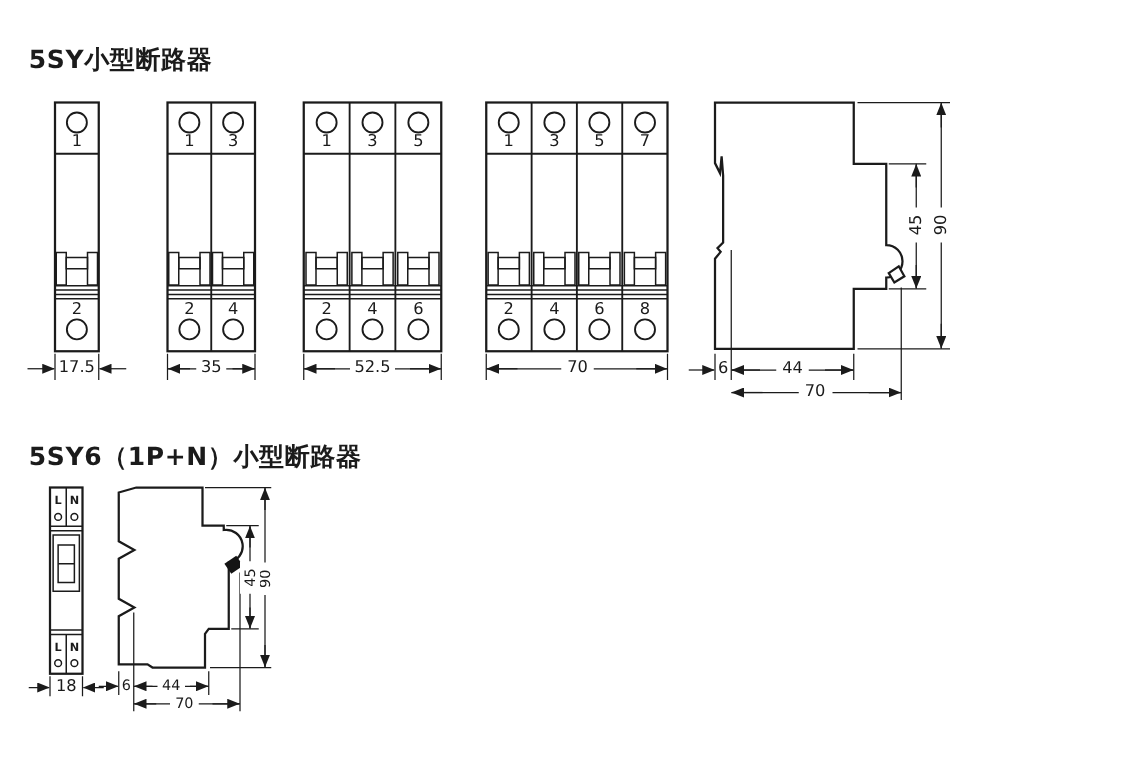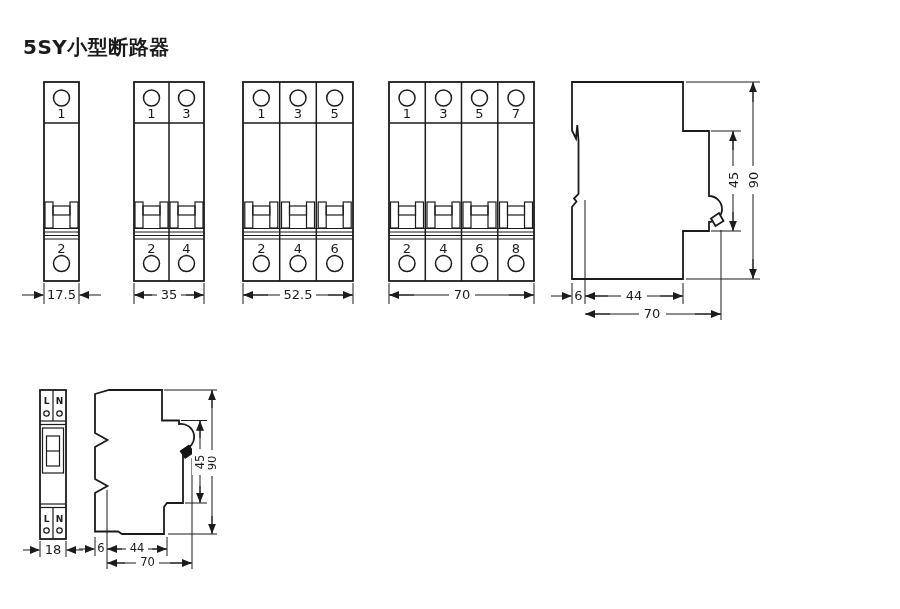--- a/index.html
+++ b/index.html
@@ -26,20 +26,21 @@
   .dim { fill:none; stroke:#1b1b1b; stroke-width:1; }
   .wbg { fill:#ffffff; stroke:none; }
   .blk { fill:#141414; stroke:none; }
 </style>
 </head>
 <body>
 
 <div class="canvas">
 
   <div class="heading h1">5SY小型断路器</div>
+  <div class="heading h2">5SY6（1P+N）小型断路器</div>
 
   <svg class="draw" width="900" height="609" viewBox="0 0 900 609">
     <defs>
       <marker id="arr" viewBox="0 0 10 8" refX="9.5" refY="4" markerWidth="10" markerHeight="8" orient="auto">
         <path d="M0 0 L10 4 L0 8 Z" fill="#1b1b1b"></path>
       </marker>
     </defs>
 
     <g>
       <rect class="o" x="44" y="82" width="35" height="199"></rect>

